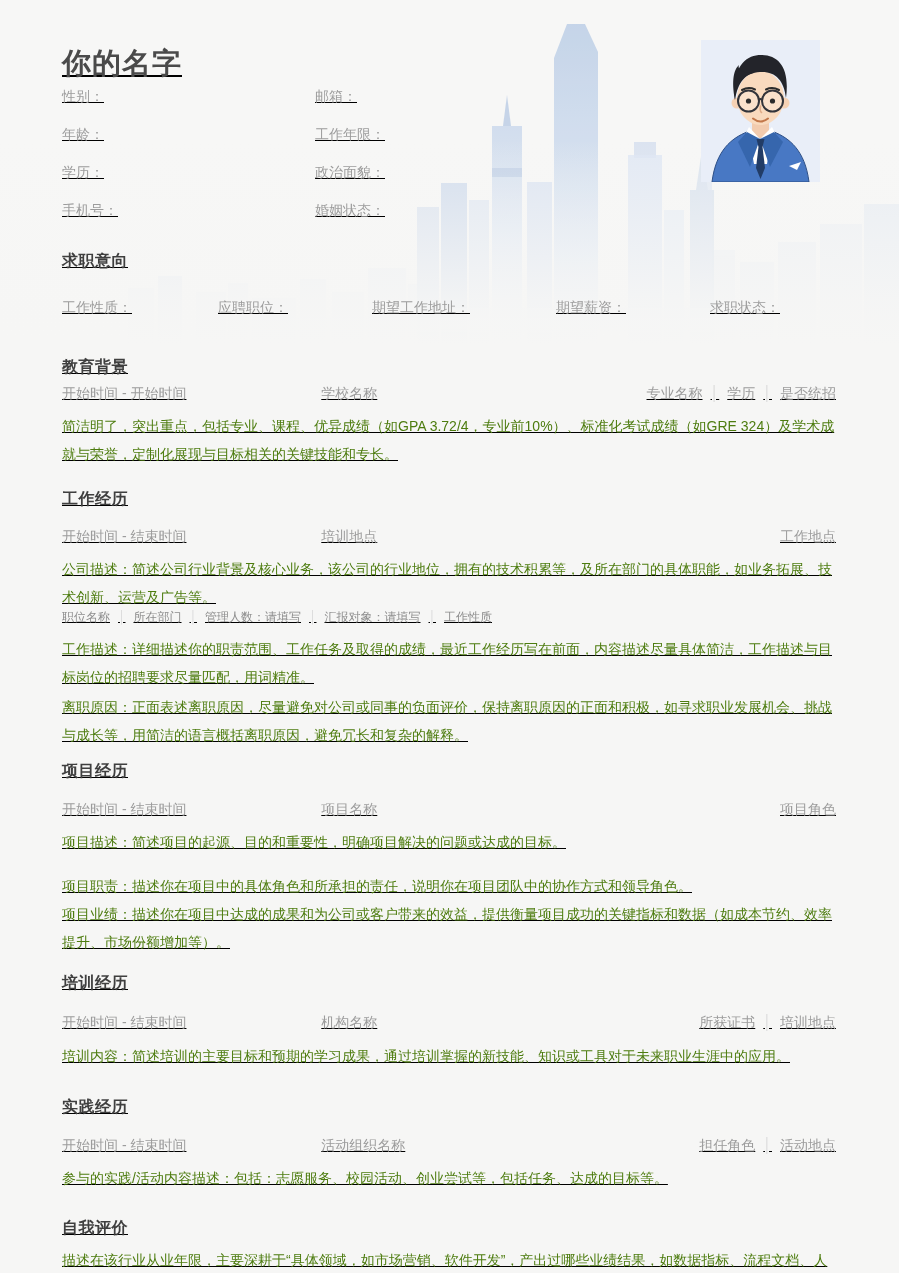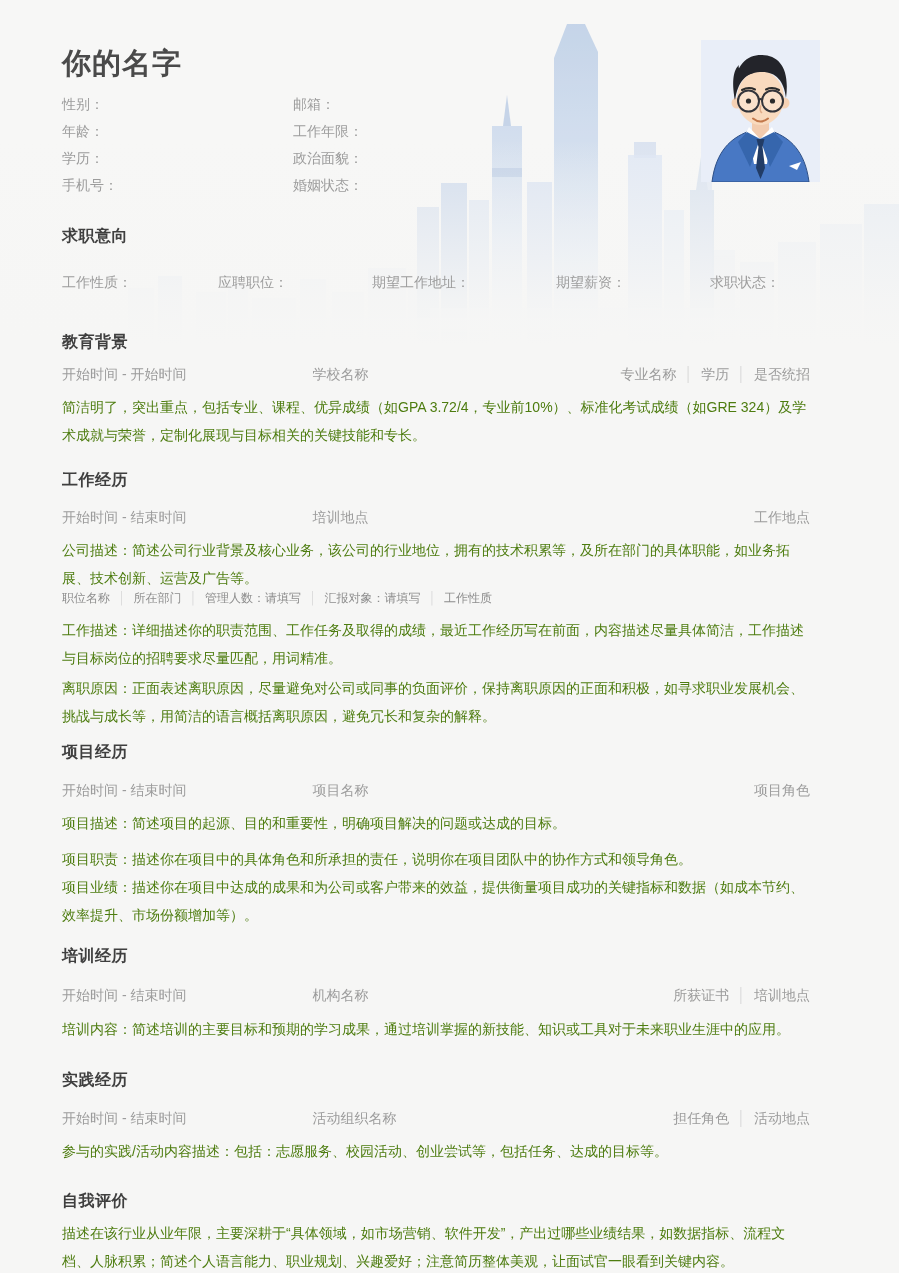--- a/index.html
+++ b/index.html
@@ -10,29 +10,29 @@
     position:relative; overflow:hidden;
   }
   .page { position:relative; width:899px; height:1273px; }
   .skyline { position:absolute; top:0; left:0; z-index:0; }
   .photo {
     position:absolute; left:701px; top:40px; width:119px; height:142px;
     z-index:2; overflow:hidden;
   }
   .content {
     position:absolute; top:0; left:0; right:0; bottom:0;
-    padding:47px 89px 0 62px; box-sizing:border-box; z-index:1;
+    padding:47px 63px 0 62px; box-sizing:border-box; z-index:1;text-decoration:underline;
   }
   .name {
     font-size:29px; line-height:33px; font-weight:bold;
     color:#4a4a4a; letter-spacing:1px; margin:0;
   }
   .info-grid {
-    margin-top:16px; display:grid; grid-template-columns:231px auto;
-    row-gap:11px; font-size:14px; line-height:16px; color:#9c9c9c; width:560px;
+    margin-top:8px; display:grid; grid-template-columns:231px auto;
+    row-gap:11px; font-size:14px; line-height:16px; color:#9c9c9c; width:560px;gap:22px;
   }
   .section-title {
     font-size:16px; line-height:20px; font-weight:bold; color:#3f3f3f;
     letter-spacing:0.5px;
   }
   .intent-row { display:flex; font-size:14px; line-height:16px; color:#9c9c9c; }
   .intent-row .f0 { width:156px; } .intent-row .f1 { width:154px; }
   .intent-row .f2 { width:184px; } .intent-row .f3 { width:154px; }
   .meta-row { display:flex; font-size:14px; line-height:16px; color:#9c9c9c; }
   .m-left  { width:33.5%; }
@@ -166,21 +166,21 @@
         <span class="f0">工作性质：</span>
         <span class="f1">应聘职位：</span>
         <span class="f2">期望工作地址：</span>
         <span class="f3">期望薪资：</span>
         <span class="f4">求职状态：</span>
       </div>
     </div>
 
     <div style="margin-top:42px">
       <div class="section-title">教育背景</div>
-      <div class="meta-row" style="margin-top:14px">
+      <div class="meta-row" style="margin-top:8px">
         <span class="m-left">开始时间 - 开始时间</span>
         <span class="m-center">学校名称</span>
         <span class="m-right">
           <span>专业名称</span><span class="sep">│</span><span>学历</span><span class="sep">│</span><span>是否统招</span>
         </span>
       </div>
       <p class="para" style="margin-top:11px">简洁明了，突出重点，包括专业、课程、优异成绩（如GPA 3.72/4，专业前10%）、标准化考试成绩（如GRE 324）及学术成就与荣誉，定制化展现与目标相关的关键技能和专长。</p>
     </div>
 
     <div style="margin-top:21px">
@@ -207,21 +207,21 @@
     </div>
 
     <div style="margin-top:12px">
       <div class="section-title">项目经历</div>
       <div class="meta-row" style="margin-top:20px">
         <span class="m-left">开始时间 - 结束时间</span>
         <span class="m-center">项目名称</span>
         <span class="m-right">项目角色</span>
       </div>
       <p class="para" style="margin-top:11px">项目描述：简述项目的起源、目的和重要性，明确项目解决的问题或达成的目标。</p>
-      <p class="para" style="margin-top:8px">项目职责：描述你在项目中的具体角色和所承担的责任，说明你在项目团队中的协作方式和领导角色。</p>
+      <p class="para" style="margin-top:16px">项目职责：描述你在项目中的具体角色和所承担的责任，说明你在项目团队中的协作方式和领导角色。</p>
       <p class="para" style="margin-top:0">项目业绩：描述你在项目中达成的成果和为公司或客户带来的效益，提供衡量项目成功的关键指标和数据（如成本节约、效率提升、市场份额增加等）。</p>
     </div>
 
     <div style="margin-top:17px">
       <div class="section-title">培训经历</div>
       <div class="meta-row" style="margin-top:21px">
         <span class="m-left">开始时间 - 结束时间</span>
         <span class="m-center">机构名称</span>
         <span class="m-right">
           <span>所获证书</span><span class="sep">│</span><span>培训地点</span>

